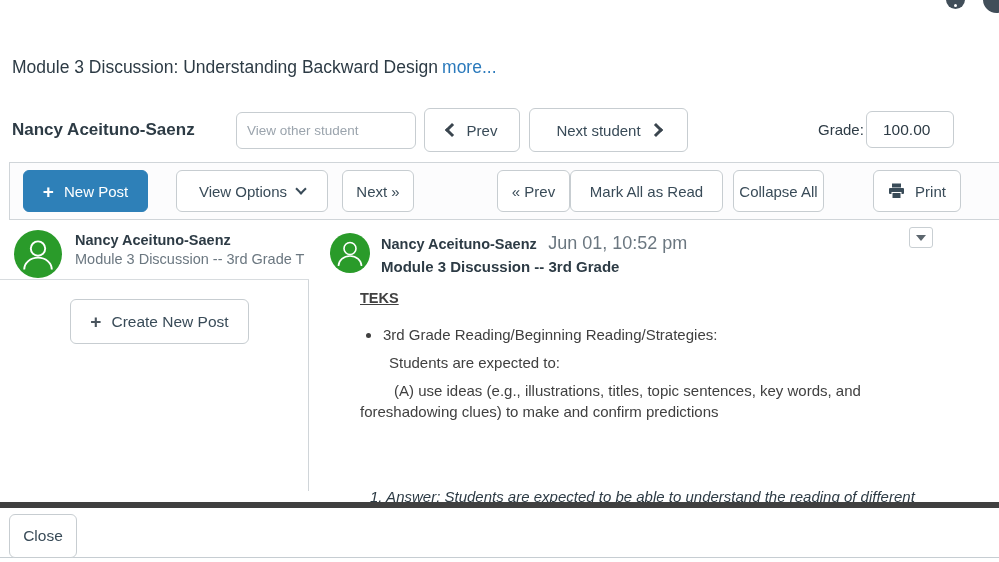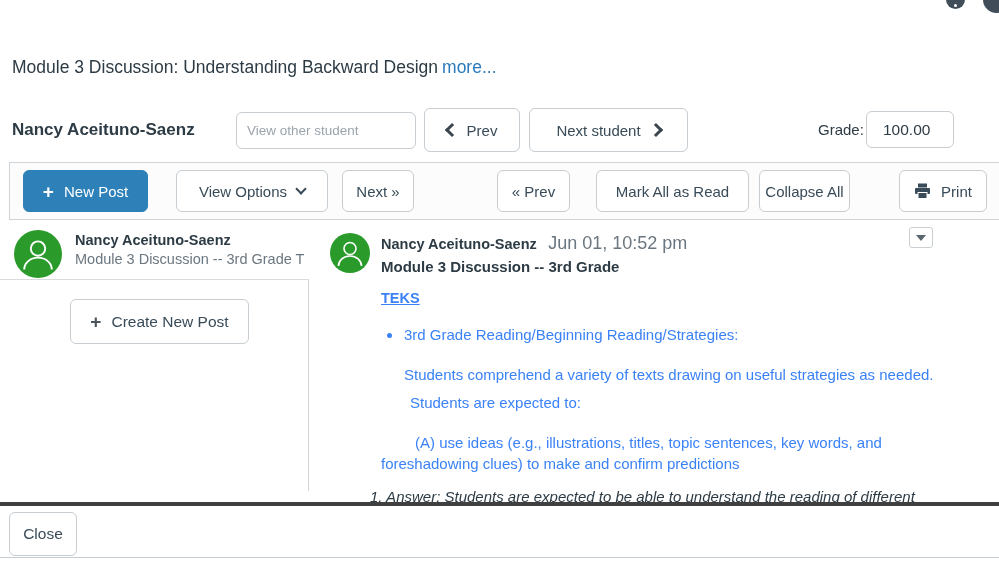--- a/index.html
+++ b/index.html
@@ -51,21 +51,21 @@
     position:absolute; left:9px; top:162px; right:-2px; height:58px;
     border:1px solid #d0d5d9; background:#fcfcfd;
     display:flex; align-items:center; padding-left:13px;
   }
   .toolbar .btn { height:42px; }
   .new-post-btn { width:125px; background:var(--accent_blue); border-color:var(--accent_blue); color:#fff; }
   .plus-glyph { font-size:19px; font-weight:bold; line-height:1; }
   .view-options-btn { margin-left:28px; width:152px; }
   .tb-prev { margin-left:83px; width:73px; }
   .tb-next { margin-left:14px; width:72px; }
-  .tb-mark { margin-left:26px; width:153px; }
+  .tb-mark { width:153px; }
   .tb-collapse { margin-left:10px; width:91px; }
   .tb-print { margin-left:49px; width:88px; }
   .print-svg { width:17px; height:16px; }
   
   .content { position:absolute; top:220px; left:0; right:0; height:282px; overflow:hidden; background:#fff; }
   .side-item { position:absolute; left:0; top:0; width:309px; height:60px; border-bottom:1px solid #d8dcdf; display:flex; gap:13px; padding:10px 0 0 14px; }
   .avatar48 { width:48px; height:48px; flex:0 0 48px; }
   .side-item .txt { width:230px; overflow:hidden; }
   .side-author { font-size:14.5px; font-weight:bold; color:#2d3b45; white-space:nowrap; padding-top:2px; }
   .side-title  { font-size:14.5px; color:#6b7780; white-space:nowrap; margin-top:3px; }
@@ -73,30 +73,30 @@
   .create-post-btn { position:absolute; left:70px; top:19px; width:179px; height:45px; font-size:15.5px; }
   .create-post-btn .plus-glyph { color:#4a555e; }
   
   .post-avatar { position:absolute; left:330px; top:13px; width:40px; height:40px; }
   .post-head { position:absolute; left:381px; top:13px; }
   .post-author { font-size:14.5px; font-weight:bold; color:#2d3b45; display:inline; }
   .post-time { font-size:18px; color:#6b7780; display:inline; margin-left:7px; }
   .post-title { font-size:15px; font-weight:bold; color:#2d3b45; margin-top:4px; }
   .post-caret-btn { position:absolute; left:909px; top:7px; width:24px; height:21px; background:#fff; border:1px solid #c9cfd3; border-radius:3px; display:flex; align-items:center; justify-content:center; cursor:pointer; }
   .tri-down { width:0; height:0; border-left:5px solid transparent; border-right:5px solid transparent; border-top:6px solid #5c666e; }
-  .post-body { position:absolute; left:381px; top:68px; width:582px; font-size:15px; line-height:21px; color:#3b82f6; }
+  .post-body { position:absolute; left:360px; top:68px; width:582px; font-size:15px; line-height:21px; color:#404040; }
   .teks { font-size:14.5px; font-weight:bold; text-decoration:underline; }
   .post-body ul { margin-top:15px; padding-left:22px; }
   .post-body li { padding-left:1px; }
   .p1 { margin-top:19px; text-indent:23px; }
   .p2 { margin-top:7px;  text-indent:29px; }
-  .p3 { margin-top:19px;  text-indent:34px; }
+  .p3 { margin-top:7px;  text-indent:34px; }
   .clipped-line { position:absolute; left:370px; top:268px; width:620px; font-size:15px; font-style:italic; font-weight:normal; color:#2d3b45; white-space:nowrap; }
   
-  .footer { position:absolute; top:502px; left:0; right:0; height:56px; background:#fff; border-top:4px solid #404040; border-bottom:1px solid #c6cdd2; }
+  .footer { position:absolute; top:502px; left:0; right:0; height:56px; background:#fff; border-top:6px solid #404040; border-bottom:1px solid #c6cdd2; }
   .close-btn { position:absolute; left:9px; top:6px; width:68px; height:44px; font-size:15.5px; }
 </style>
 </head>
 <body>
 
 <div id="frame">
 
   <div class="corner-icon help"></div>
   <div class="corner-icon settings"></div>
 
@@ -174,21 +174,20 @@
     </div>
     <button class="post-caret-btn">
       <span class="tri-down"></span>
     </button>
 
     <div class="post-body">
       <div class="teks">TEKS</div>
       <ul>
         <li>3rd Grade Reading/Beginning Reading/Strategies:</li>
       </ul>
-      <p class="p1">Students comprehend a variety of texts drawing on useful strategies as needed.</p>
       <p class="p2">Students are expected to:</p>
       <p class="p3">(A) use ideas (e.g., illustrations, titles, topic sentences, key words, and foreshadowing clues) to make and confirm predictions</p>
     </div>
     <div class="clipped-line">1. Answer: Students are expected to be able to understand the reading of different</div>
   </div>
 
   <div class="footer">
     <button class="btn close-btn">Close</button>
   </div>
 

